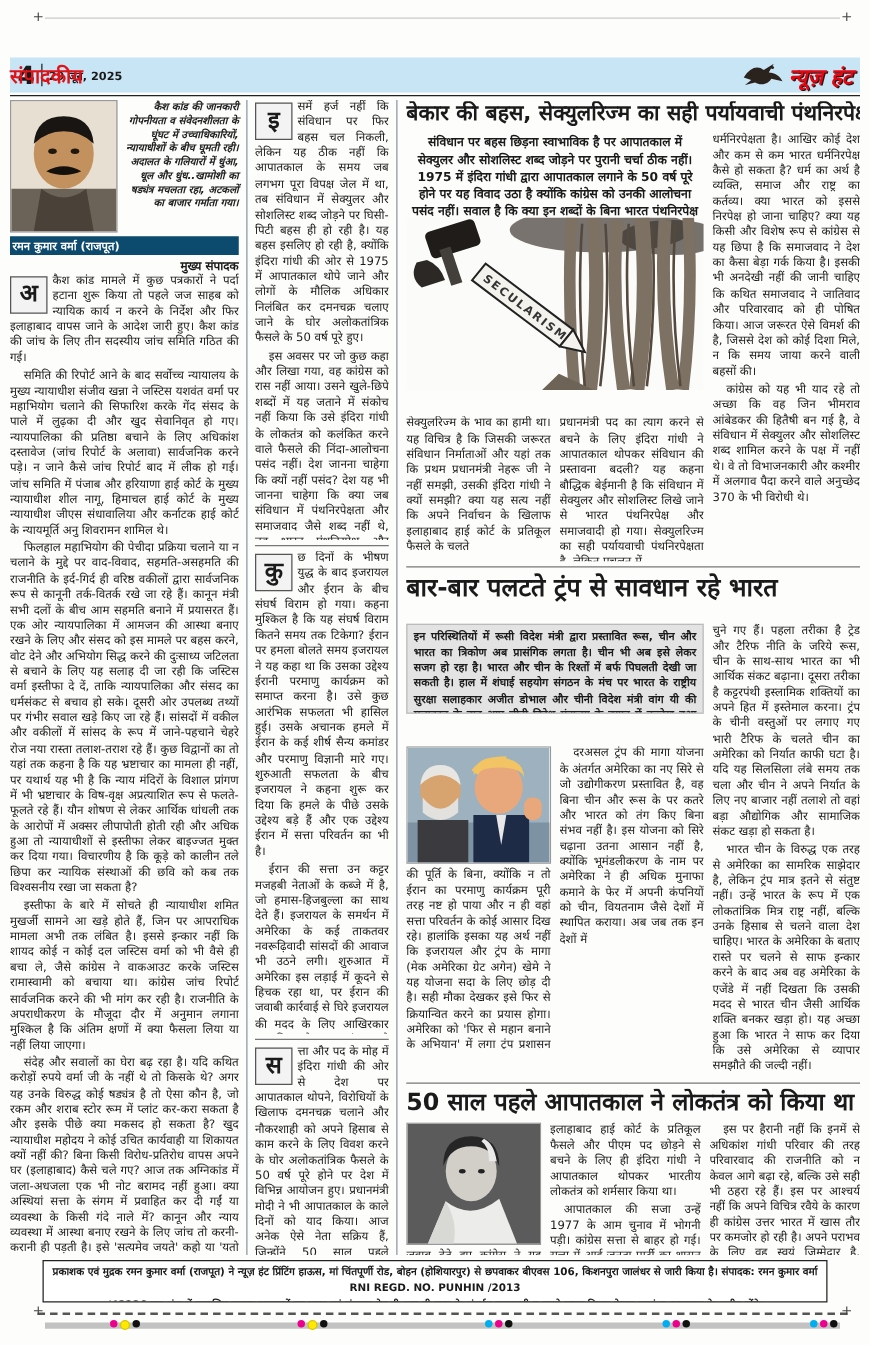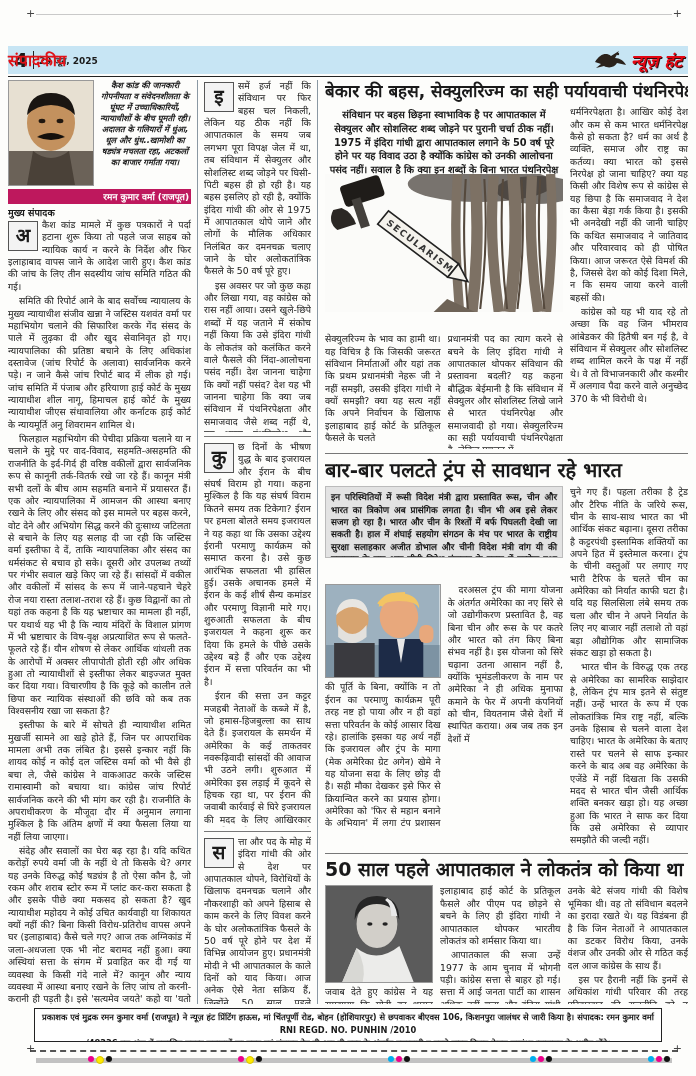--- a/index.html
+++ b/index.html
@@ -39,23 +39,23 @@
     position:absolute;left:8px;right:8px;top:80px;height:924px;
     display:grid;grid-template-columns:190px 120px 1fr;overflow:hidden;
   }
   .col-left{padding-right:6px;border-right:1px solid #8a98a3;overflow:hidden;}
   .col-mid{padding:0 6px;border-right:1px solid #8a98a3;overflow:hidden;}
   .col-main{padding-left:7px;overflow:hidden;}
 
   .hl-left{font-size:15.5px;font-weight:bold;line-height:1.3;margin:2px 0 5px;}
   .photo-row{display:flex;gap:5px;margin-bottom:3px;}
   .photo-frame{border:1px solid #999;background:#ddd;flex:0 0 auto;line-height:0;}
-  .left-caption{font-size:8.2px;font-weight:bold;font-style:italic;text-align:center;line-height:1.35;color:#222;}
-  .author-bar{background:#be185d;color:#fff;font-size:9px;font-weight:bold;text-align:right;padding:1px 2px;margin-top:3px;}
-  .author-title{font-size:9.5px;font-weight:bold;text-align:left;margin-top:2px;}
+  .left-caption{font-size:8.2px;font-weight:bold;font-style:italic;text-align:right;line-height:1.35;color:#222;}
+  .author-bar{background:#0c4a6e;color:#fff;font-size:9px;font-weight:bold;text-align:left;padding:1px 2px;margin-top:3px;}
+  .author-title{font-size:9.5px;font-weight:bold;text-align:right;margin-top:2px;}
 
   .body-txt{font-size:9.3px;line-height:1.33;text-align:justify;}
   .body-txt p{margin:0 0 2px;text-indent:11px;}
   .body-txt p.first{text-indent:0;}
   .dropcap{
     float:left;width:28px;height:28px;border:1.5px solid #555;background:#f3f3f3;
     font-size:19px;font-weight:bold;display:flex;align-items:center;justify-content:center;
     margin:2px 4px 1px 0;
   }
   .mid-art{overflow:hidden;}
@@ -67,21 +67,21 @@
   .art1-grid{display:grid;grid-template-columns:1fr 1fr 118px;column-gap:7px;}
   .standfirst{
     grid-column:1/3;font-size:9.8px;font-weight:bold;text-align:center;line-height:1.4;
     padding:2px 2px 4px;height:62px;overflow:hidden;
   }
   .cartoon{grid-column:1/3;height:138px;overflow:hidden;line-height:0;}
   .a1-cola,.a1-colb{height:116px;overflow:hidden;margin-top:21px;}
   .a1-cold{grid-column:3;grid-row:1/4;overflow:hidden;}
 
   
-  .hl-trump{font-size:20px;font-weight:bold;line-height:1.2;margin:3px 0 4px;white-space:nowrap;overflow:hidden;}
+  .hl-trump{font-size:20px;font-weight:bold;line-height:1.2;margin:3px 0 17px;white-space:nowrap;overflow:hidden;}
   .art2-grid{display:grid;grid-template-columns:1fr 1fr 118px;column-gap:7px;}
   .introbox{
     grid-column:1/3;background:#e3e3e3;border:1px solid #bbb;
     font-size:8.8px;font-weight:bold;line-height:1.4;text-align:justify;
     padding:4px 5px;height:62px;overflow:hidden;
   }
   .a2-colx{height:242px;overflow:hidden;margin-top:4px;}
   .a2-coly{height:242px;overflow:hidden;margin-top:4px;}
   .a2-cold{grid-column:3;grid-row:1/3;overflow:hidden;}
   .tphoto{border:1px solid #999;line-height:0;margin-bottom:3px;}
@@ -280,31 +280,30 @@
               </svg>
             </div>
             <p class="first">जवाब देते हुए कांग्रेस ने यह समझाया कि मोदी का शासन अघोषित आपातकाल है। कांग्रेस महासचिव जयराम रमेश की मानें तो आज लोकतंत्र पर पांच गुना अधिक हमले हो रहे हैं। क्या इंदिरा गांधी के आपातकाल पर उनके ऐसे ही विचार तब थे, जब वह कांग्रेस में नहीं थे? इसकी अनदेखी नहीं की जानी चाहिए कि अपने निर्वाचन पर</p>
           </div>
           <div class="a3-col body-txt">
             <p class="first">इलाहाबाद हाई कोर्ट के प्रतिकूल फैसले और पीएम पद छोड़ने से बचने के लिए ही इंदिरा गांधी ने आपातकाल थोपकर भारतीय लोकतंत्र को शर्मसार किया था।</p>
             <p>आपातकाल की सजा उन्हें 1977 के आम चुनाव में भोगनी पड़ी। कांग्रेस सत्ता से बाहर हो गई। सत्ता में आई जनता पार्टी का शासन अधिक नहीं चला और इंदिरा गांधी 1980 में फिर से सत्ता में आ गई, लेकिन इसका यह मतलब नहीं कि आपातकाल को भुला दिया जाए।</p>
 
           </div>
           <div class="a3-col body-txt">
-            <p class="first">उनके बेटे संजय गांधी की विशेष भूमिका थी। वह तो संविधान बदलने का इरादा रखते थे। यह विडंबना ही है कि जिन नेताओं ने आपातकाल का डटकर विरोध किया, उनके वंशज और उनकी ओर से गठित कई दल आज कांग्रेस के साथ हैं।</p>
             <p>इस पर हैरानी नहीं कि इनमें से अधिकांश गांधी परिवार की तरह परिवारवाद की राजनीति को न केवल आगे बढ़ा रहे, बल्कि उसे सही भी ठहरा रहे हैं। इस पर आश्चर्य नहीं कि अपने विचित्र रवैये के कारण ही कांग्रेस उत्तर भारत में खास तौर पर कमजोर हो रही है। अपने पराभव के लिए वह स्वयं जिम्मेदार है, लेकिन भारतीय लोकतंत्र के लिए उसका कमजोर होना शुभ संकेत नहीं।</p>
           </div>
         </div>
       </div>
 
     </div>
   </div>
 
   <div class="footerbox">
-    <div>प्रकाशक एवं मुद्रक रमन कुमार वर्मा (राजपूत) ने न्यूज़ हंट प्रिंटिंग हाऊस, मां चिंतपूर्णी रोड, बोहन (होशियारपुर) से छपवाकर बीएवस 106, किशनपुरा जालंधर से जारी किया है। संपादक: रमन कुमार वर्मा RNI REGD. NO. PUNHIN /2010</div>
+    <div>प्रकाशक एवं मुद्रक रमन कुमार वर्मा (राजपूत) ने न्यूज़ हंट प्रिंटिंग हाऊस, मां चिंतपूर्णी रोड, बोहन (होशियारपुर) से छपवाकर बीएवस 106, किशनपुरा जालंधर से जारी किया है। संपादक: रमन कुमार वर्मा RNI REGD. NO. PUNHIN /2013</div>
     <div>/48236 इस अंक में प्रकाशित समस्त समाचारों का चयन एवं संपादन हेतु पी.आर.बी एक्ट के अंतर्गत उत्तरदायी व उनसे उत्पन्न विवाद केवल जालंधर न्यायालय के अधीन होंगे।</div>
   </div>
 
   <div class="dashline"></div>
   <div class="greybar"></div>
   <span class="crop bl">+</span>
   <span class="crop br">+</span>
   <div class="dotcluster" style="left:88px;">
     <span class="dot d-m"></span>
       <span class="dot d-y"></span>

